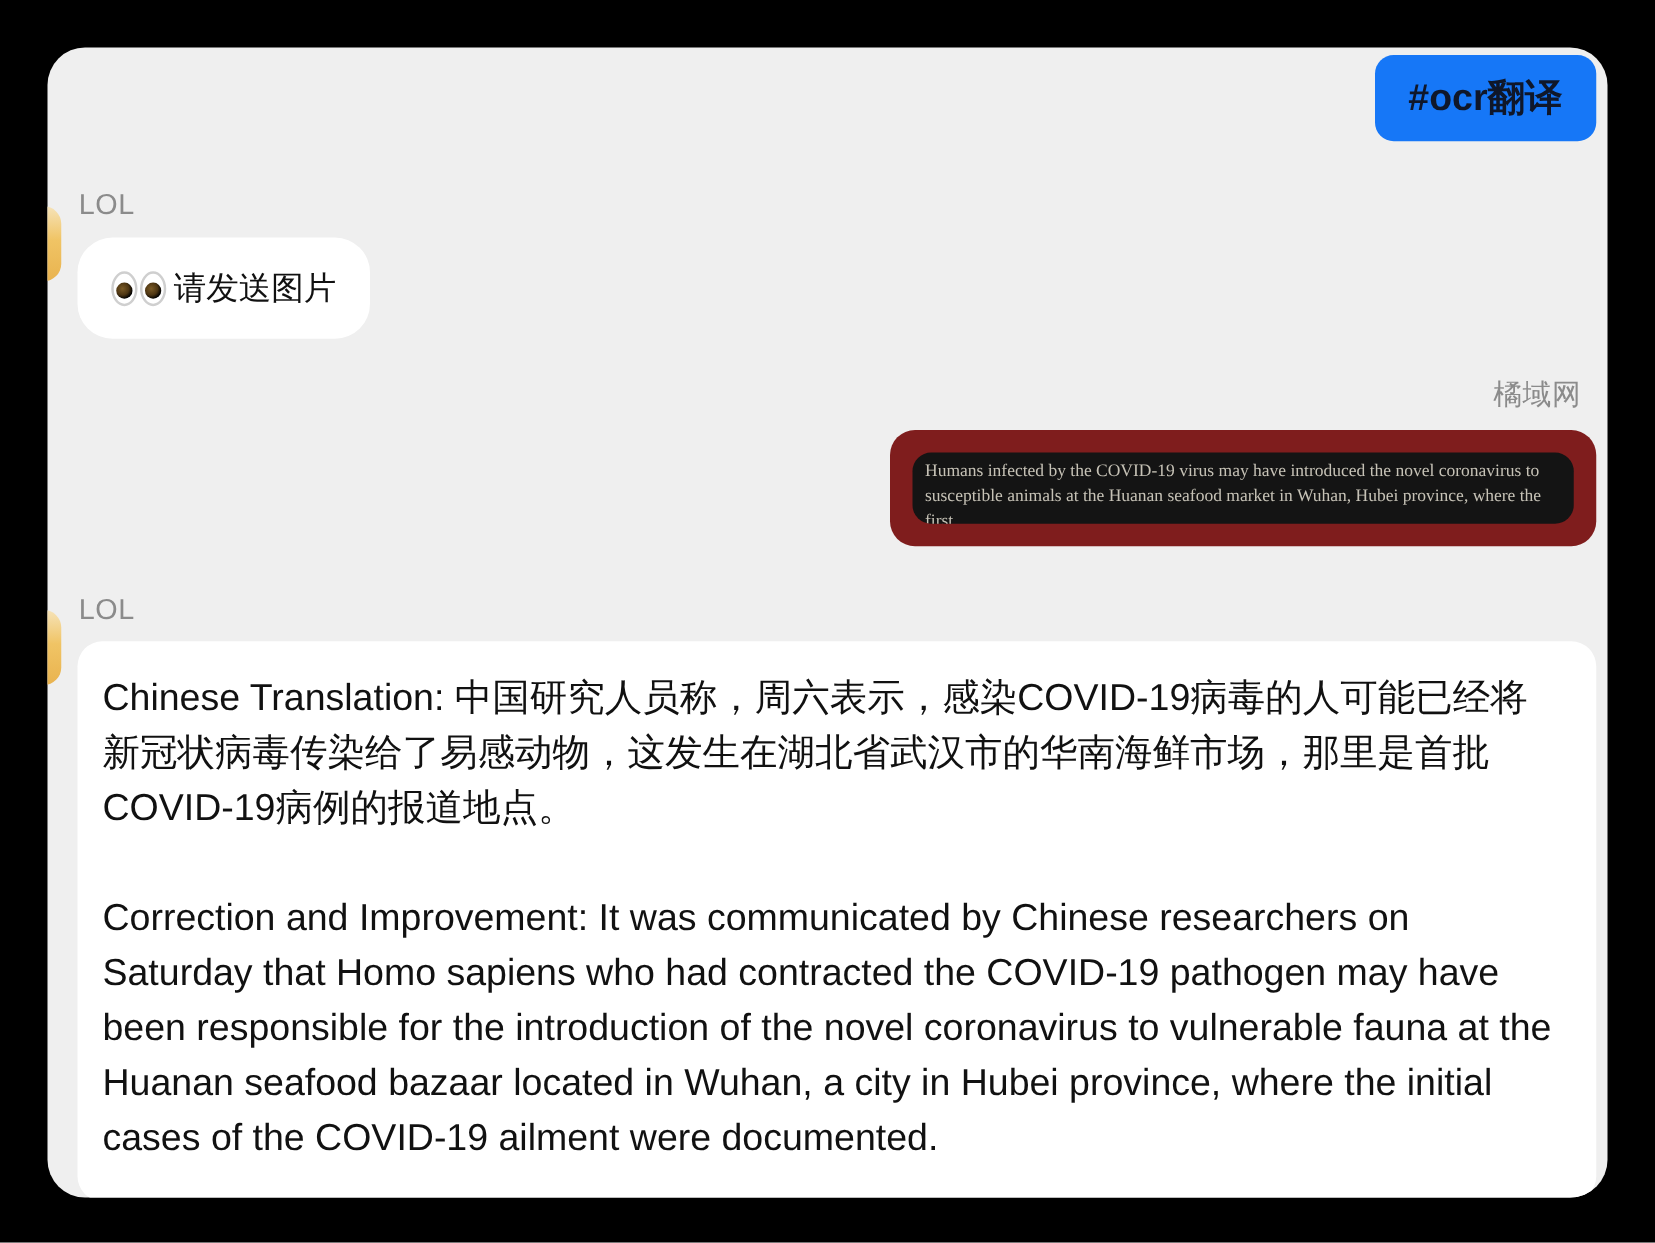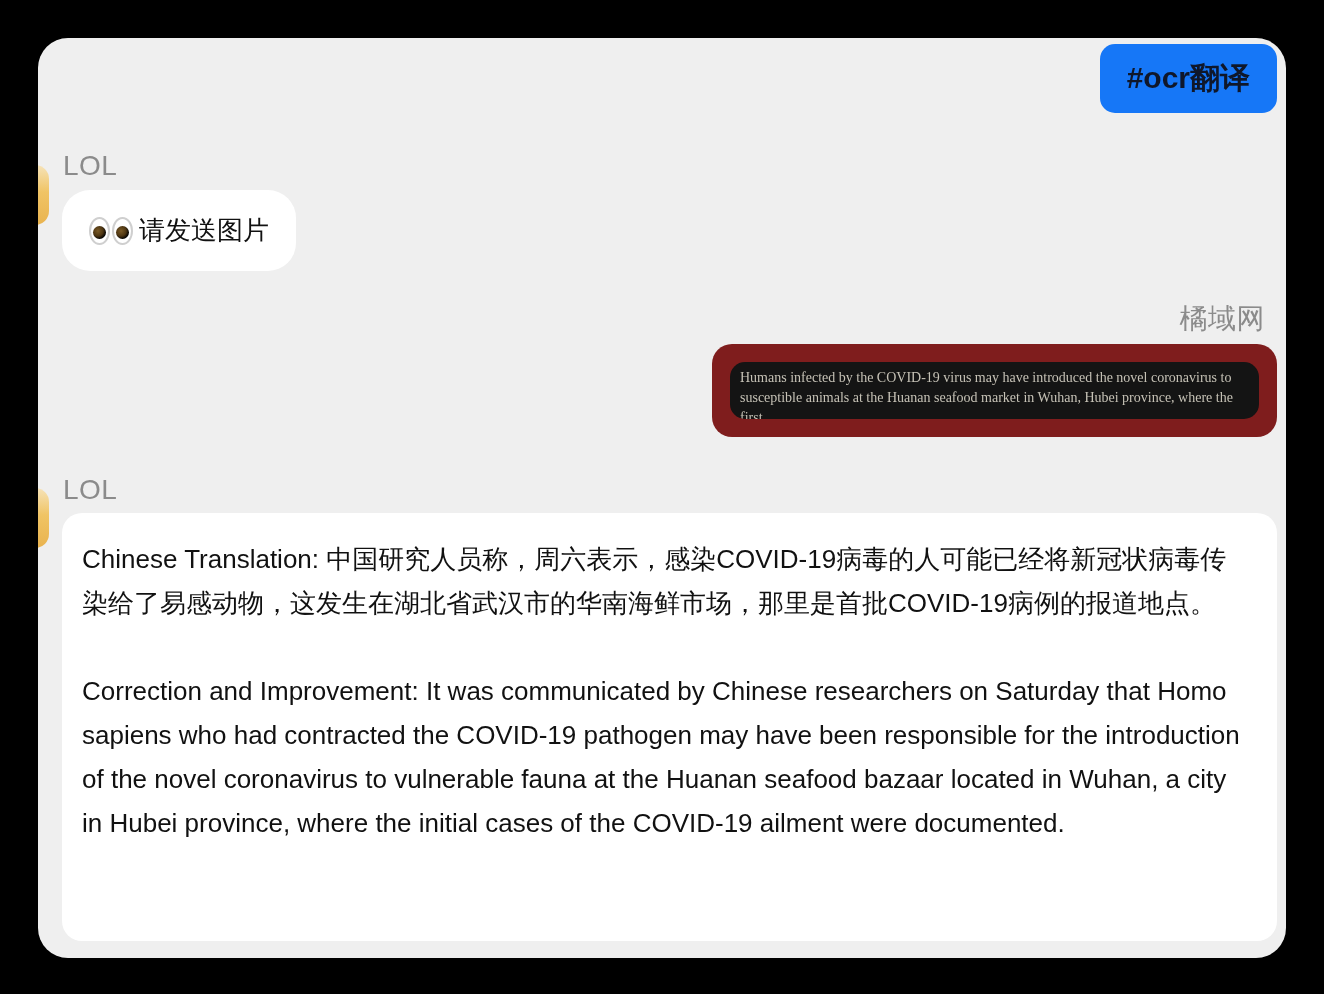--- a/index.html
+++ b/index.html
@@ -41,21 +41,21 @@
     width: 56px; height: 60px;
     border-radius: 14px;
     background: linear-gradient(180deg, #f6e3b9 0%, #f0c465 45%, #e9b34f 100%);
   }
   .avatar.a1 { top: 127px; }
   .avatar.a2 { top: 450px; }
   
   .sender {
     position: absolute;
     color: #8b8b8b;
-    font-size: 28px;
+    font-size: 23px;
     letter-spacing: .5px;
   }
   .sender.left  { left: 25px; }
   .sender.right { right: 21px; text-align: right; }
   .s1 { top: 112px; }
   .s2 { top: 262px; }
   .s3 { top: 436px; }
   
   .bubble {
     position: absolute;
@@ -108,21 +108,21 @@
     white-space: pre-line;
     overflow: hidden;
   }
   
   .bubble.msg3 {
     left: 24px; top: 475px;
     width: 1215px;
     min-height: 428px;
     border-radius: 20px;
     padding: 24px 34px 28px 20px;
-    font-size: 26px;
+    font-size: 30px;
     line-height: 44px;
   }
   .bubble.msg3 p + p { margin-top: 44px; }
 </style>
 </head>
 <body>
 
 <div class="canvas">
 
   <button class="tag-btn">#ocr翻译</button>

